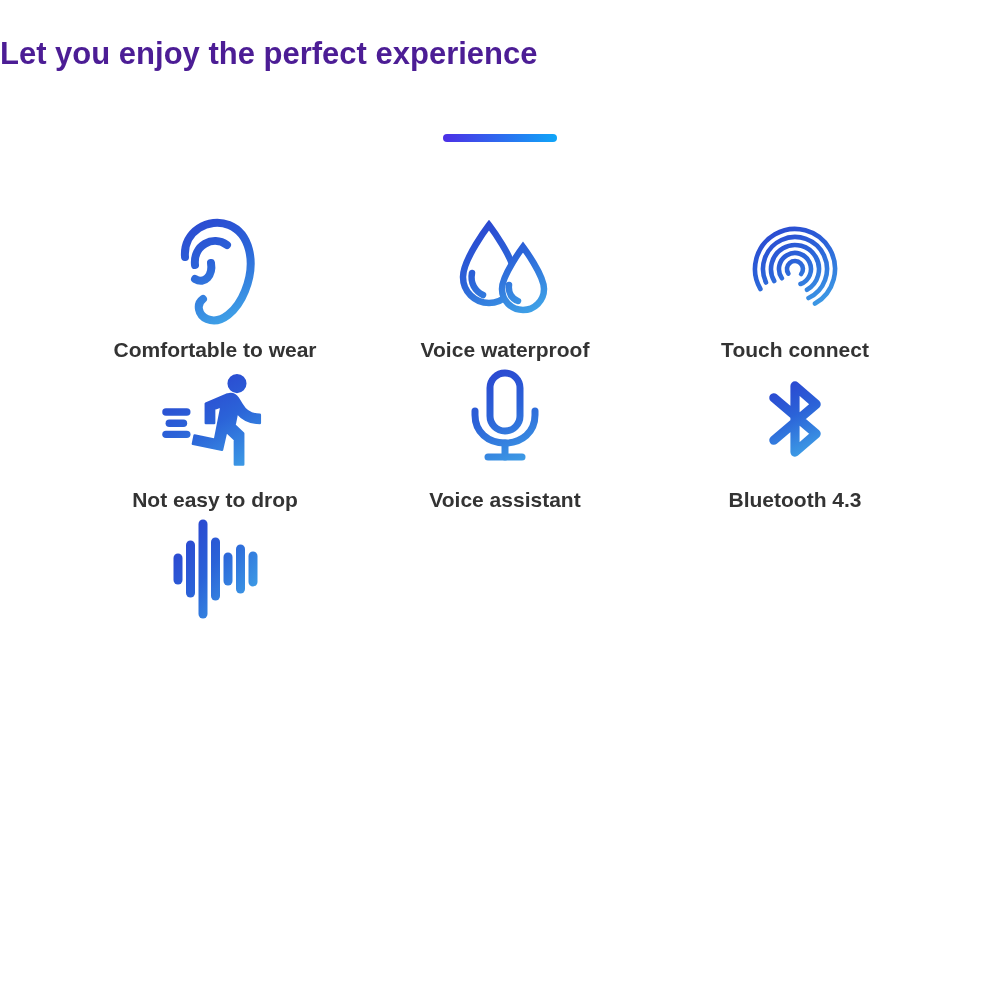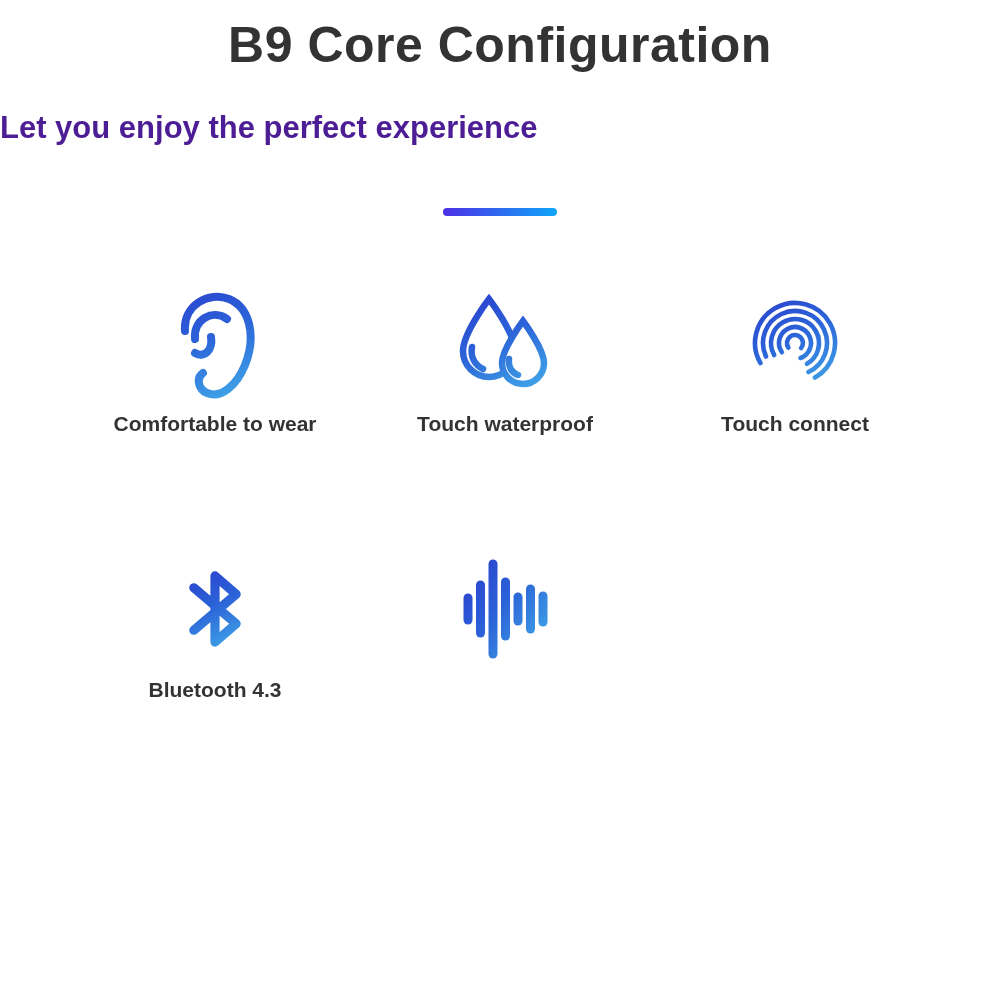--- a/index.html
+++ b/index.html
@@ -29,21 +29,20 @@
     width: 114px;
     height: 8px;
     border-radius: 4px;
     margin: 62px auto 0 auto;
     background: linear-gradient(90deg, #4c2fe6 0%, #0fa6f8 100%);
   }
   .grid {
     margin-top: 70px;
     display: grid;
     grid-template-columns: repeat(3, 1fr);
-    row-gap: 116px;
     padding: 0 60px 0 70px;
   }
   .feature {
     display: flex;
     flex-direction: column;
     align-items: center;
   }
   .icon-box {
     height: 114px;
     display: flex;
@@ -56,21 +55,20 @@
     font-weight: 700;
     color: #333333;
     white-space: nowrap;
   }
 </style>
 </head>
 <body>
 
 <div class="page">
 
-  <div class="title">B9 Core Configuration</div>
   <div class="subtitle">Let you enjoy the perfect experience</div>
   <div class="divider"></div>
 
   <div class="grid">
 
     <div class="feature">
       <div class="icon-box">
         <svg width="100" height="112" viewBox="0 0 100 112">
           <defs>
               <linearGradient id="g1" gradientUnits="userSpaceOnUse" x1="20" y1="0" x2="70" y2="112">
@@ -100,21 +98,21 @@
           </linearGradient>
             </defs>
           <g stroke="url(#g2)" stroke-width="6.5" stroke-linecap="round">
             <path fill="none" d="M34 6 C34 6 8 40 8 58 A26 26 0 0 0 60 58 C60 40 34 6 34 6 Z"></path>
             <path fill="none" d="M17 54 C15 64 20 72 28 76"></path>
             <path fill="#ffffff" d="M68 28 C68 28 47 56 47 70 A21 21 0 0 0 89 70 C89 56 68 28 68 28 Z"></path>
             <path fill="none" d="M54 66 C53 74 57 80 63 82"></path>
           </g>
         </svg>
       </div>
-      <div class="label">Touch waterproof</div>
+      <div class="label">Voice waterproof</div>
     </div>
 
 
     <div class="feature">
       <div class="icon-box">
         <svg width="100" height="100" viewBox="0 0 100 100">
           <defs>
               <linearGradient id="g4" gradientUnits="userSpaceOnUse" x1="20" y1="0" x2="75" y2="100">
             <stop offset="0" stop-color="#2b43cf"></stop>
                 <stop offset="0.45" stop-color="#2b63d8"></stop>
@@ -126,21 +124,61 @@
             <path d="M21 63.5 A32 32 0 1 1 63.5 79"></path>
             <path d="M29.2 62 A24 24 0 1 1 62 70.8"></path>
             <path d="M36.9 59.2 A16 16 0 1 1 55.5 65"></path>
             <path d="M43.4 54.6 A8 8 0 1 1 56.1 55.1"></path>
           </g>
         </svg>
       </div>
       <div class="label">Touch connect</div>
     </div>
 
-
+    <div class="feature">
+      <div class="icon-box">
+        <svg width="108" height="100" viewBox="0 0 26 24">
+          <defs>
+              <linearGradient id="g5" gradientUnits="userSpaceOnUse" x1="6" y1="0" x2="20" y2="24">
+            <stop offset="0" stop-color="#2b43cf"></stop>
+                <stop offset="0.45" stop-color="#2b63d8"></stop>
+                <stop offset="1" stop-color="#41a7e8"></stop>
+          </linearGradient>
+            </defs>
+          <g stroke="url(#g5)" stroke-width="1.8" stroke-linecap="round">
+            <path d="M1.2 10.3 H6.2"></path>
+            <path d="M2 13 H5.4"></path>
+            <path d="M1.2 15.7 H6.2"></path>
+          </g>
+          <path transform="translate(4.8,0)" fill="url(#g5)" stroke="url(#g5)" stroke-width="0.6" stroke-linejoin="round" d="M13.49 5.48c1.1 0 2-.9 2-2s-.9-2-2-2-2 .9-2 2 .9 2 2 2zm-3.6 13.9l1-4.4 2.1 2v6h2v-7.5l-2.1-2 .6-3c1.3 1.5 3.3 2.5 5.5 2.5v-2c-1.9 0-3.5-1-4.3-2.4l-1-1.6c-.4-.6-1-1-1.7-1-.3 0-.5.1-.8.1l-5.2 2.2v4.7h2v-3.4l1.8-.7-1.6 8.1-4.9-1-.4 2 7 1.4z"></path>
+        </svg>
+      </div>
+      <div class="label">Not easy to drop</div>
+    </div>
+
+    <div class="feature">
+      <div class="icon-box">
+        <svg width="100" height="104" viewBox="0 0 100 104">
+          <defs>
+              <linearGradient id="g6" gradientUnits="userSpaceOnUse" x1="25" y1="0" x2="72" y2="104">
+            <stop offset="0" stop-color="#2b43cf"></stop>
+                <stop offset="0.45" stop-color="#2b63d8"></stop>
+                <stop offset="1" stop-color="#41a7e8"></stop>
+          </linearGradient>
+            </defs>
+          <g stroke="url(#g6)" stroke-width="7" fill="none" stroke-linecap="round">
+            <rect x="35" y="6" width="30" height="58" rx="15"></rect>
+            <path d="M20 44 v4 c0 17 13 28 30 28 s30 -11 30 -28 v-4"></path>
+            <path d="M50 76 V90"></path>
+            <path d="M33 90 H67"></path>
+          </g>
+        </svg>
+      </div>
+      <div class="label">Voice assistant</div>
+    </div>
 
     <div class="feature">
       <div class="icon-box">
         <svg width="92" height="104" viewBox="0 0 100 104">
           <defs>
               <linearGradient id="g7" gradientUnits="userSpaceOnUse" x1="30" y1="10" x2="70" y2="95">
             <stop offset="0" stop-color="#2b43cf"></stop>
                 <stop offset="0.45" stop-color="#2b63d8"></stop>
                 <stop offset="1" stop-color="#41a7e8"></stop>
           </linearGradient>

